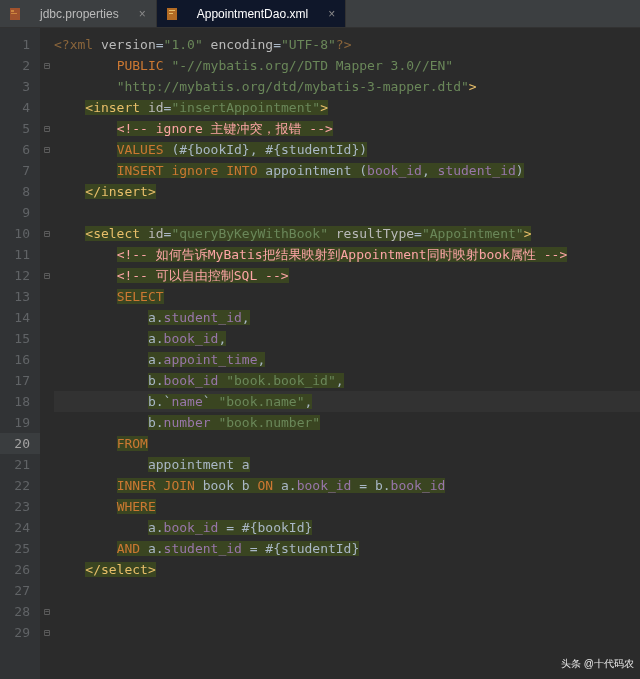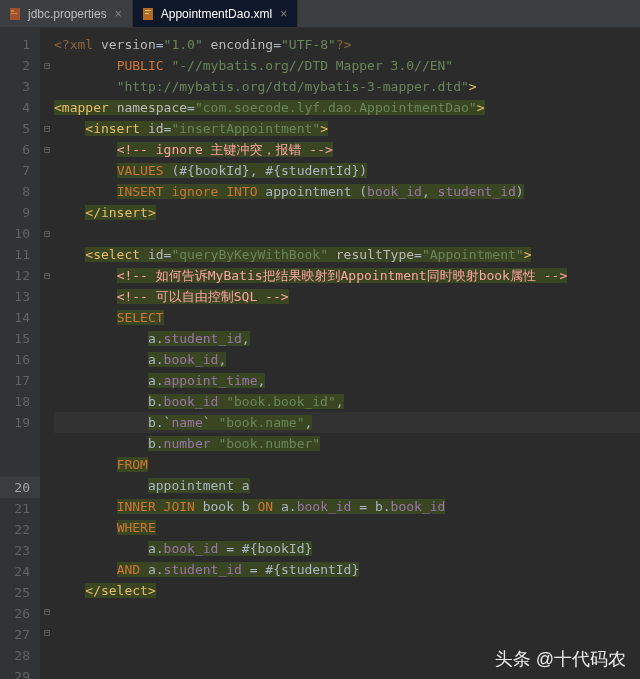--- a/index.html
+++ b/index.html
@@ -16,21 +16,21 @@
   .tabbar {
     display: flex;
     background: #3c3f41;
     height: 28px;
     border-bottom: 1px solid #323232;
   }
   .tab {
     display: flex;
     align-items: center;
     padding: 0 8px;
-    gap: 6px;
+    gap: 18px;
     font-family: "Segoe UI", Arial, sans-serif;
     font-size: 12px;
     color: #bbbbbb;
     border-right: 1px solid #323232;
     cursor: pointer;
   }
   .tab.active {
     background: #0f172a;
     color: #ffffff;
   }
@@ -58,21 +58,20 @@
     user-select: none;
   }
   .gutter .ln {
     height: 21px;
     line-height: 21px;
     padding-right: 10px;
   }
   .gutter .ln.active {
     background: #3a3d3f;
     color: #a4a3a3;
-    margin-top: 44px;
   }
   .fold-col {
     width: 14px;
     background: #2b2b2b;
     padding-top: 6px;
   }
   .fold-col .fc {
     height: 21px;
     line-height: 21px;
     text-align: center;
@@ -102,25 +101,25 @@
   .tag  { color: #e8bf6a; }
   .attr { color: #bababa; }
   .str  { color: #6a8759; }
   .eq   { color: #a9b7c6; }
   .cmt  { color: #fca5a5; }
   .kw   { color: #cc7832; }
   .id   { color: #9876aa; }
   .txt  { color: #a9b7c6; }
   .watermark {
     position: absolute;
-    right: 14px;
+    right: 6px;
     bottom: 8px;
     color: #ffffff;
     font-family: Arial, sans-serif;
-    font-size: 18px;
+    font-size: 10px;
     opacity: 0.9;
   }
 </style>
 </head>
 <body>
 
 <div class="tabbar">
   <div class="tab">
     <span class="icon-file">
       <svg viewBox="0 0 14 14">
@@ -205,21 +204,20 @@
       <div class="fc"></div>
       <div class="fc"></div>
       <div class="fc"></div>
       <div class="fc">⊟</div>
       <div class="fc">⊟</div>
     </div>
   <div class="code">
     <div class="line"><span class="pi">&lt;?</span><span class="pi">xml </span><span class="attr">version</span><span class="eq">=</span><span class="str">"1.0"</span><span class="txt"> </span><span class="attr">encoding</span><span class="eq">=</span><span class="str">"UTF-8"</span><span class="pi">?&gt;</span></div>
     <div class="line">        <span class="doct">PUBLIC </span><span class="str">"-//mybatis.org//DTD Mapper 3.0//EN"</span></div>
     <div class="line">        <span class="str">"http://mybatis.org/dtd/mybatis-3-mapper.dtd"</span><span class="tag">&gt;</span></div>
-    <div class="line"><span class="hl-range"><span class="tag">&lt;</span><span class="tag">mapper </span><span class="attr">namespace</span><span class="eq">=</span><span class="str">"com.soecode.lyf.dao.AppointmentDao"</span><span class="tag">&gt;</span></span></div>
     <div class="line">    <span class="hl-range"><span class="tag">&lt;</span><span class="tag">insert </span><span class="attr">id</span><span class="eq">=</span><span class="str">"insertAppointment"</span><span class="tag">&gt;</span></span></div>
     <div class="line">        <span class="hl-range"><span class="cmt">&lt;!-- ignore 主键冲突，报错 --&gt;</span></span></div>
     <div class="line">        <span class="hl-range"><span class="kw">VALUES </span><span class="txt">(#{bookId}, #{studentId})</span></span></div>
     <div class="line">        <span class="hl-range"><span class="kw">INSERT </span><span class="kw">ignore </span><span class="kw">INTO </span><span class="txt">appointment </span><span class="txt">(</span><span class="id">book_id</span><span class="txt">, </span><span class="id">student_id</span><span class="txt">)</span></span></div>
     <div class="line">    <span class="hl-range"><span class="tag">&lt;/</span><span class="tag">insert</span><span class="tag">&gt;</span></span></div>
     <div class="line"></div>
     <div class="line">    <span class="hl-range"><span class="tag">&lt;</span><span class="tag">select </span><span class="attr">id</span><span class="eq">=</span><span class="str">"queryByKeyWithBook"</span><span class="txt"> </span><span class="attr">resultType</span><span class="eq">=</span><span class="str">"Appointment"</span><span class="tag">&gt;</span></span></div>
     <div class="line">        <span class="hl-range"><span class="cmt">&lt;!-- 如何告诉MyBatis把结果映射到Appointment同时映射book属性 --&gt;</span></span></div>
     <div class="line">        <span class="hl-range"><span class="cmt">&lt;!-- 可以自由控制SQL --&gt;</span></span></div>
     <div class="line">        <span class="hl-range"><span class="kw">SELECT</span></span></div>

